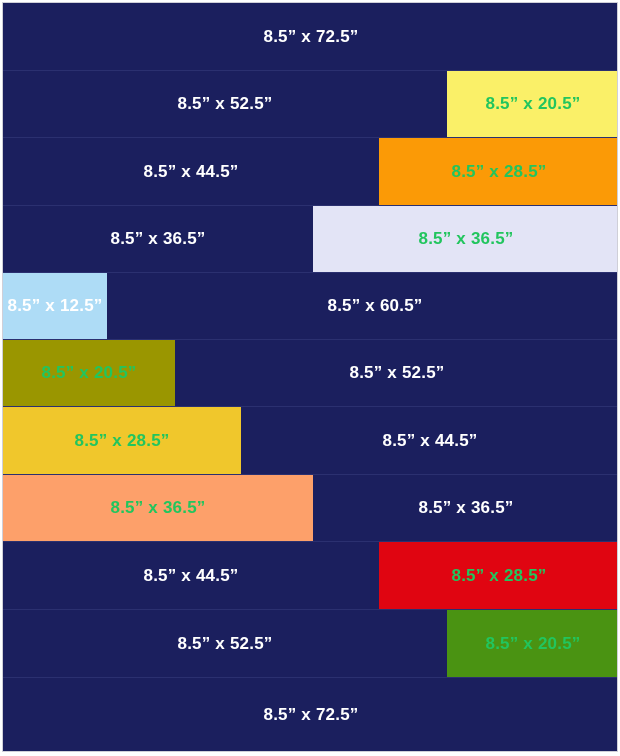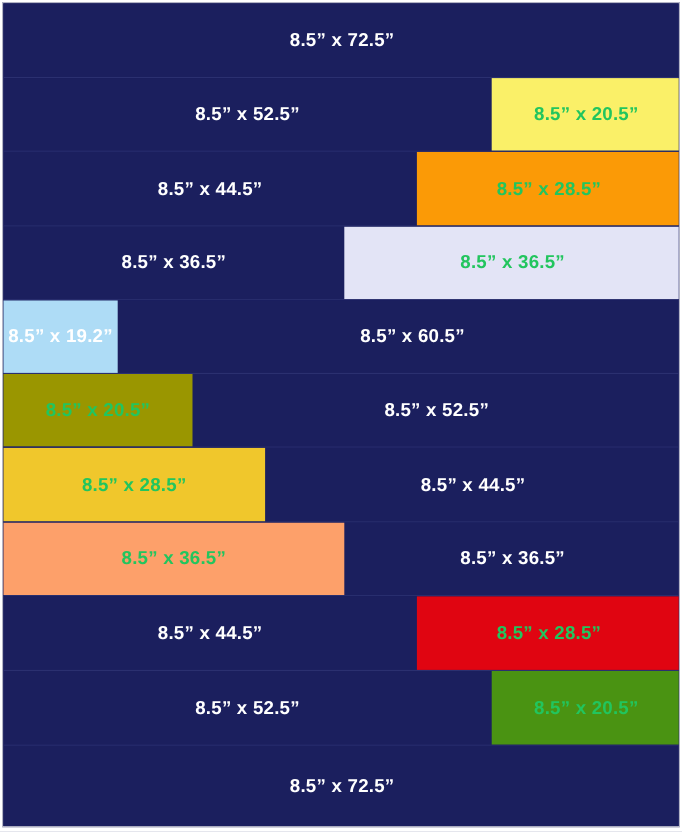--- a/index.html
+++ b/index.html
@@ -85,21 +85,21 @@
           <div class="label light" style="left: 0px; width: 376px;">8.5” x 44.5”</div>
           <div class="label dark" style="left: 376px; width: 240px;">8.5” x 28.5”</div>
         </div>
         <div class="row" style="top: 203px; height: 67px;">
           <div class="seg" style="left: 310px; width: 306px; background: rgb(227, 228, 246);"></div>
           <div class="label light" style="left: 0px; width: 310px;">8.5” x 36.5”</div>
           <div class="label dark" style="left: 310px; width: 306px;">8.5” x 36.5”</div>
         </div>
         <div class="row" style="top: 270px; height: 67px;">
           <div class="seg" style="left: 0px; width: 104px; background: rgb(174, 220, 246);"></div>
-          <div class="label light" style="left: 0px; width: 104px;">8.5” x 19.2”</div>
+          <div class="label light" style="left: 0px; width: 104px;">8.5” x 12.5”</div>
           <div class="label light" style="left: 104px; width: 512px; padding-left: 12px;">8.5” x 60.5”</div>
         </div>
         <div class="row" style="top: 337px; height: 67px;">
           <div class="seg" style="left: 0px; width: 172px; background: rgb(154, 150, 0);"></div>
           <div class="label dark" style="left: 0px; width: 172px;">8.5” x 20.5”</div>
           <div class="label light" style="left: 172px; width: 444px;">8.5” x 52.5”</div>
         </div>
         <div class="row" style="top: 404px; height: 68px;">
           <div class="seg" style="left: 0px; width: 238px; background: rgb(240, 199, 44);"></div>
           <div class="label dark" style="left: 0px; width: 238px;">8.5” x 28.5”</div>

